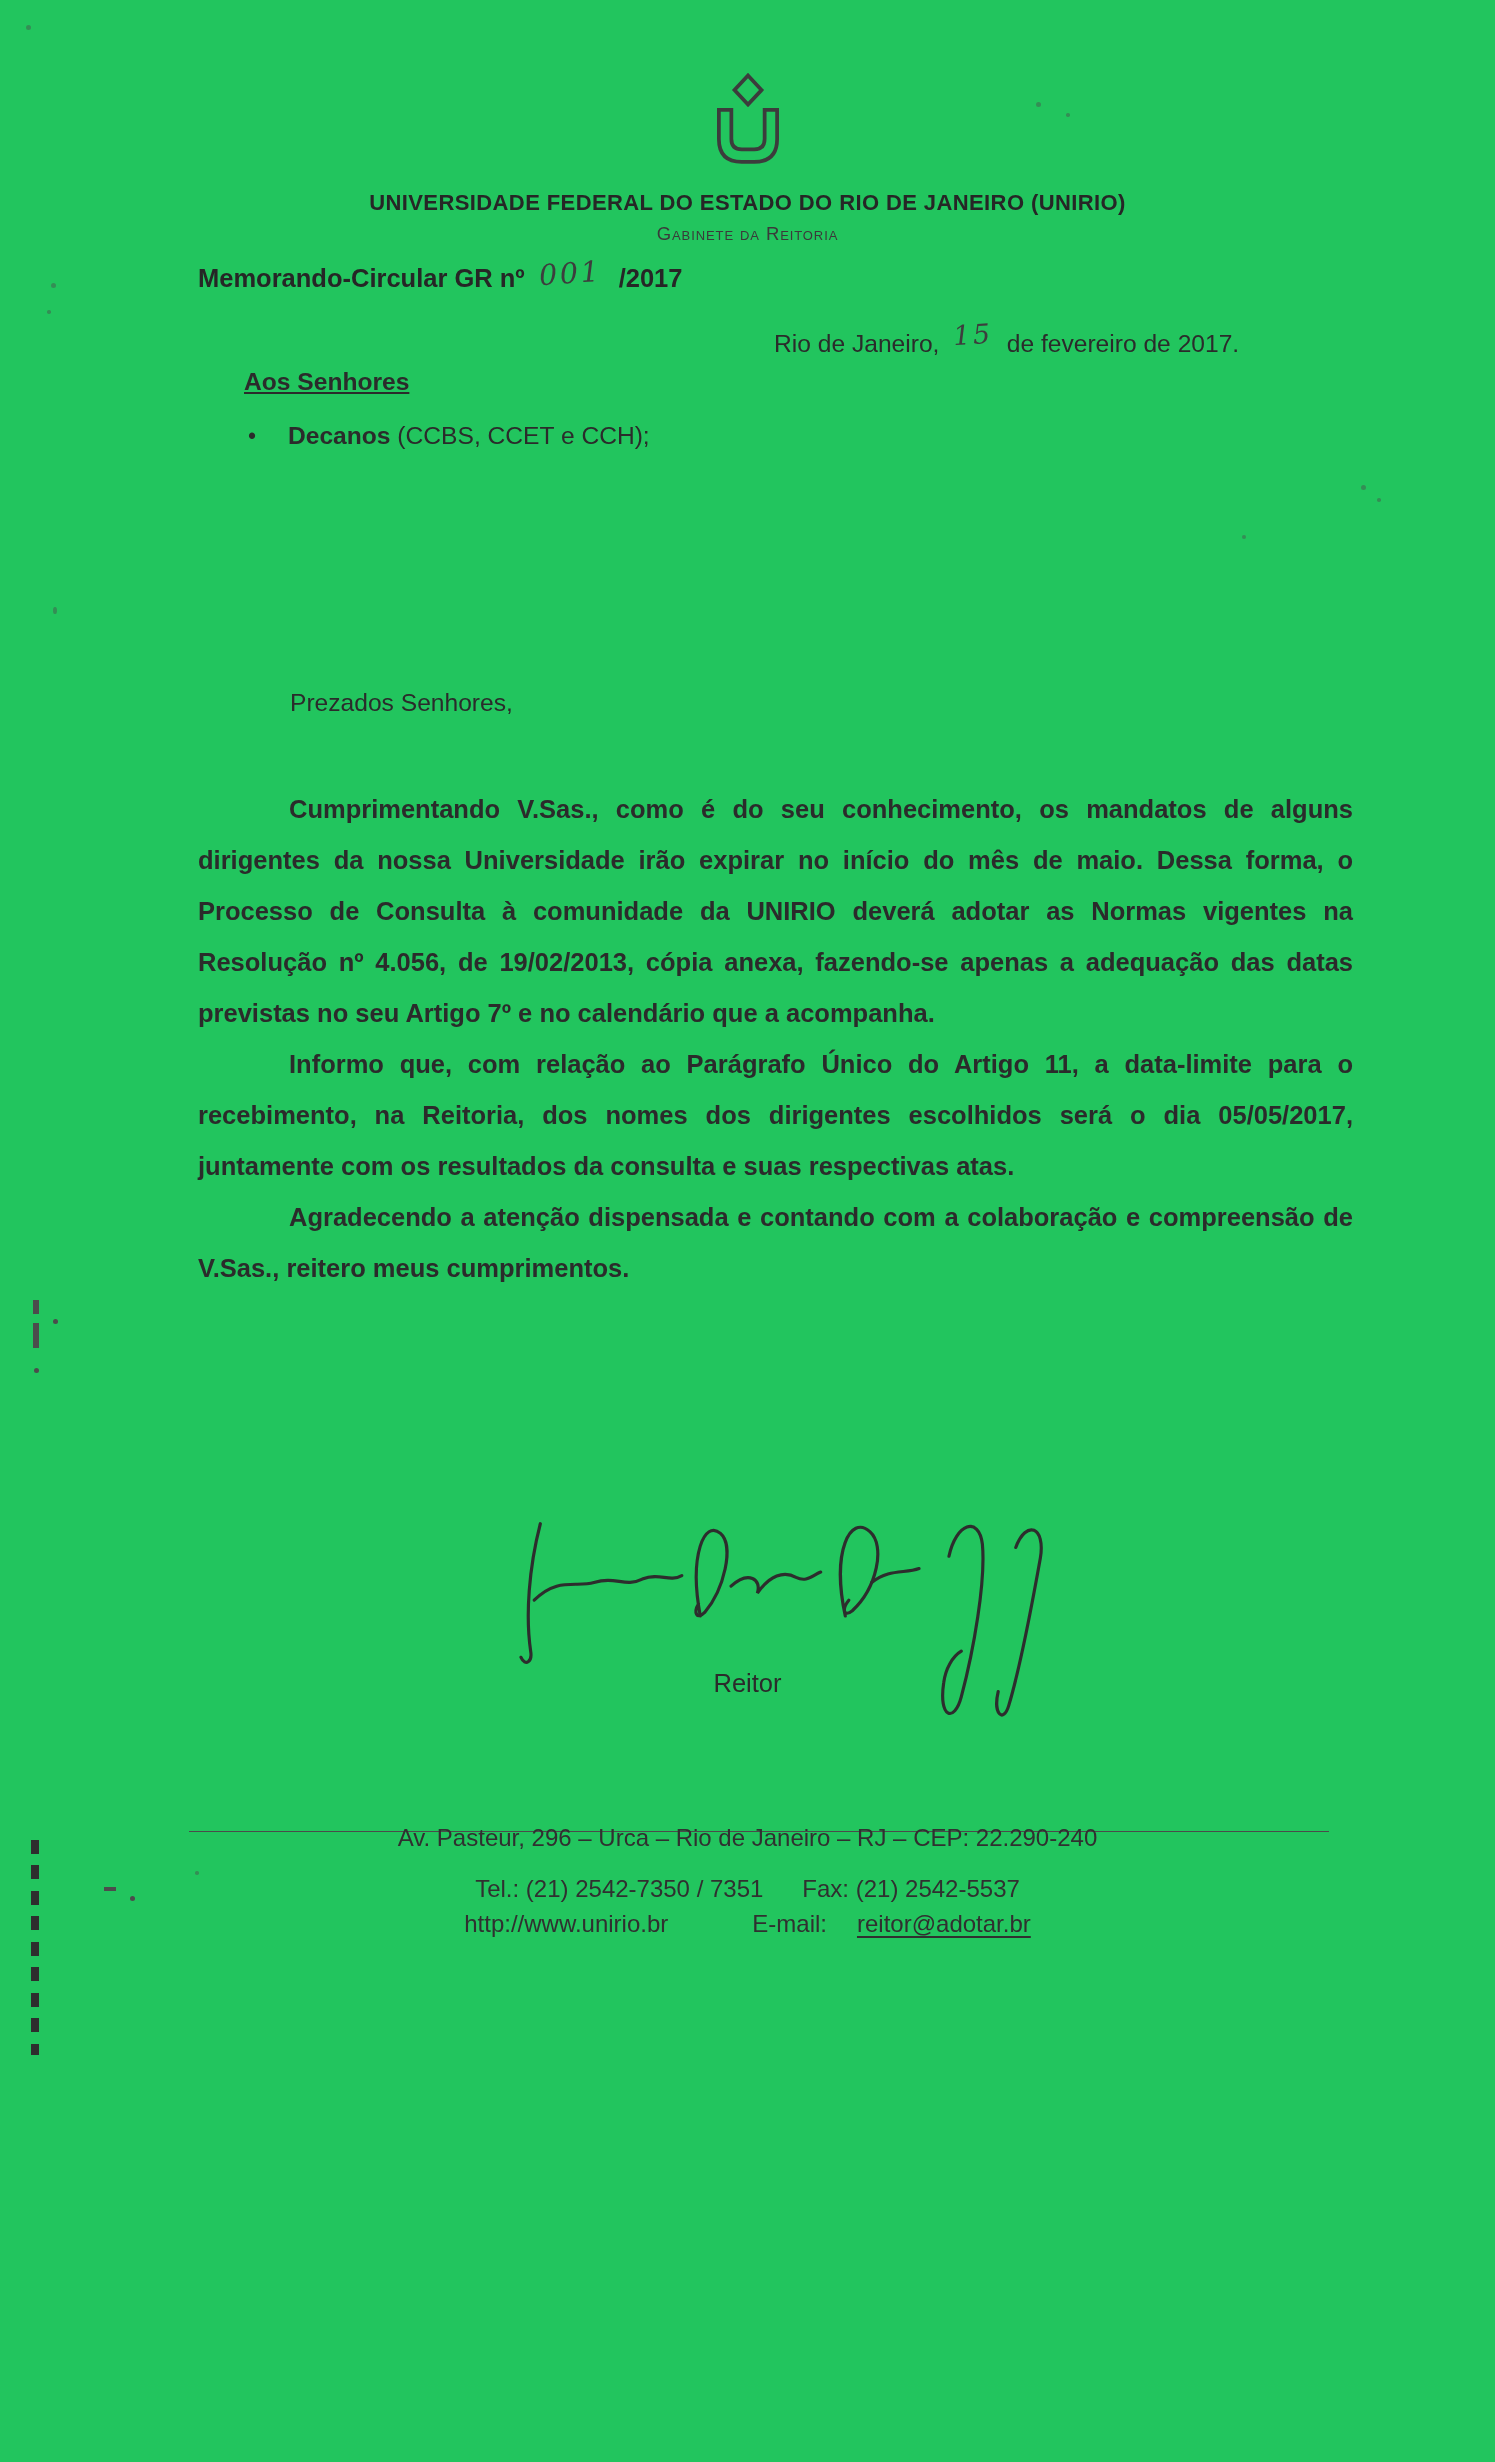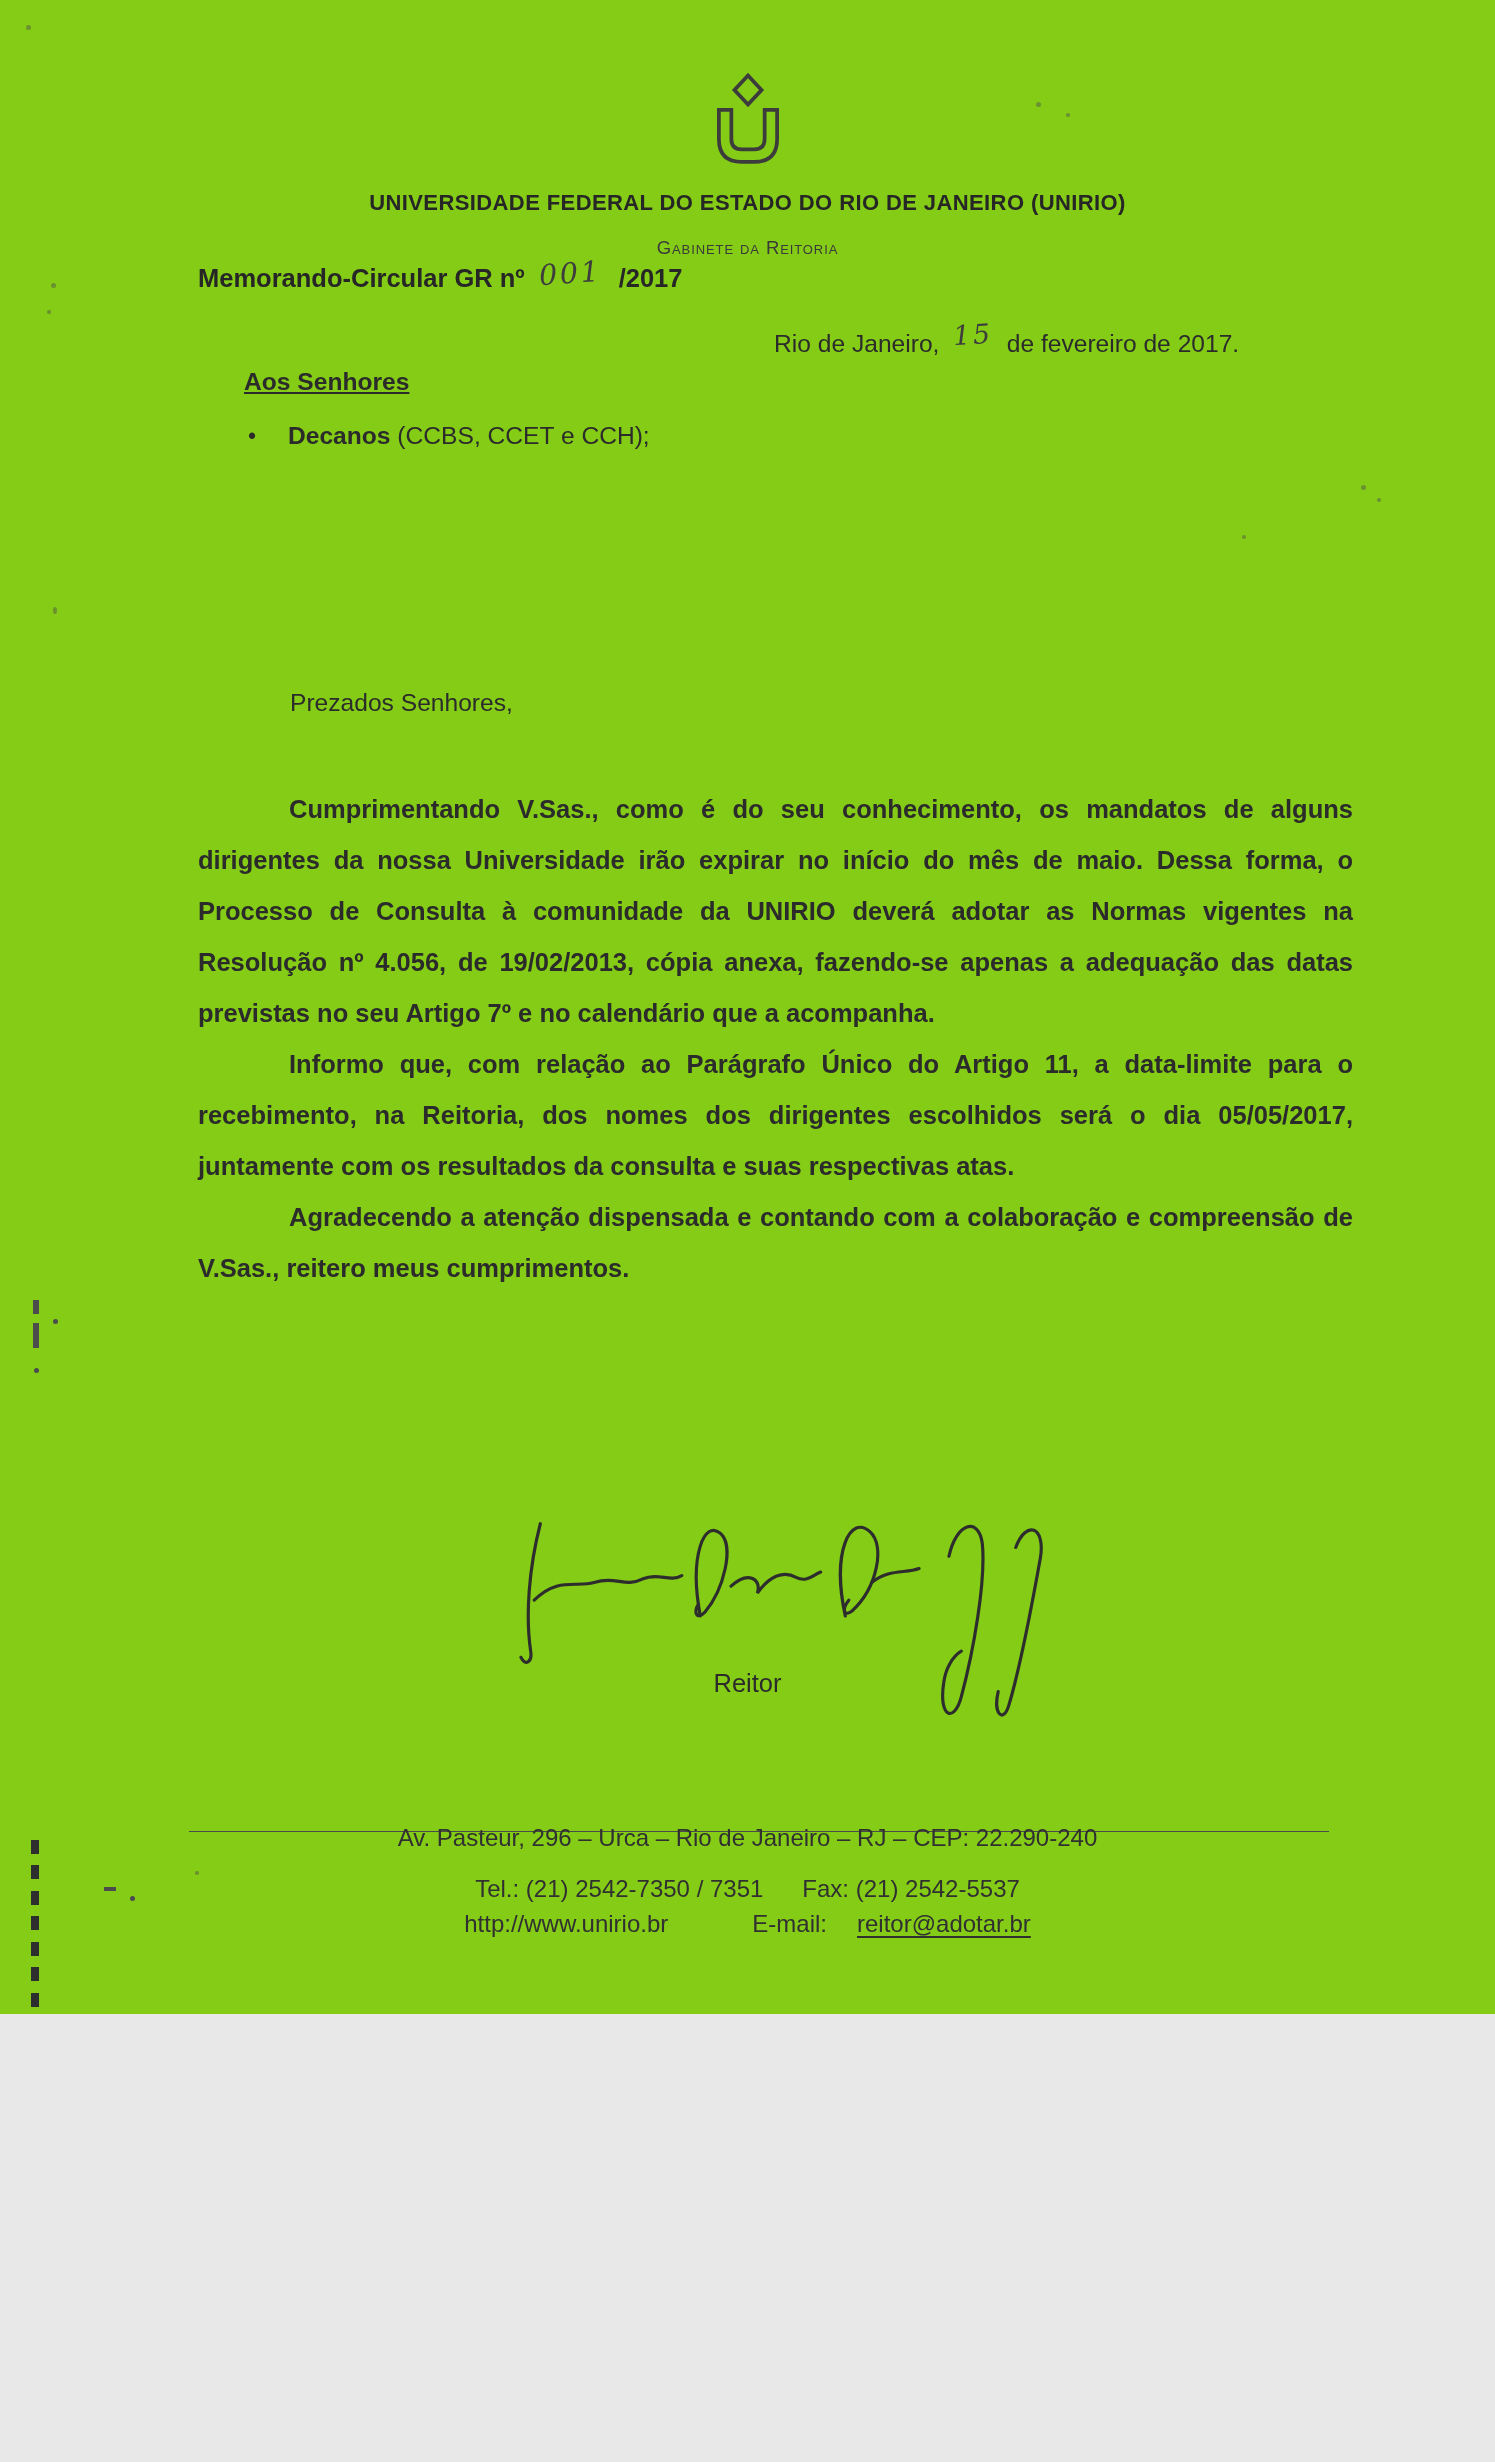--- a/index.html
+++ b/index.html
@@ -1,32 +1,32 @@
 <!DOCTYPE html>
 <html style="font-size:14px"><head>
 <meta charset="utf-8">
 <style>
   * { margin: 0; padding: 0; box-sizing: border-box; }
   html, body { background: #e8e8e8; }
   .page {
     position: relative;
     width: 1495px;
-    height: 2014px;
+    height: 2462px;
     margin: 0 auto;
-    background: #84cc16;
+    background: #22c55e;
     color: #2b2b2b;
     font-family: "Liberation Sans", sans-serif;
     overflow: hidden;
   }
 
   
   .header { position: absolute; top: 72px; left: 0; width: 100%; text-align: center; }
   .logo { display: block; margin: 0 auto 7px auto; }
   .university { font-size: 22px; font-weight: bold; letter-spacing: 0.4px; color: #262626; }
-  .office { font-size: 18.5px; font-variant: small-caps; letter-spacing: 0.9px; color: #3a3a3a; margin-top: 21px; }
+  .office { font-size: 18.5px; font-variant: small-caps; letter-spacing: 0.9px; color: #3a3a3a; margin-top: 7px; }
 
   .memo-line { position: absolute; top: 260px; left: 198px; font-size: 25.5px; font-weight: bold; color: #262626; }
   .hand {
     display: inline-block;
     font-family: "DejaVu Serif", serif;
     font-style: italic;
     font-weight: normal;
     font-size: 1.12em;
     letter-spacing: 2.6px;
     color: #3d3d3d;

